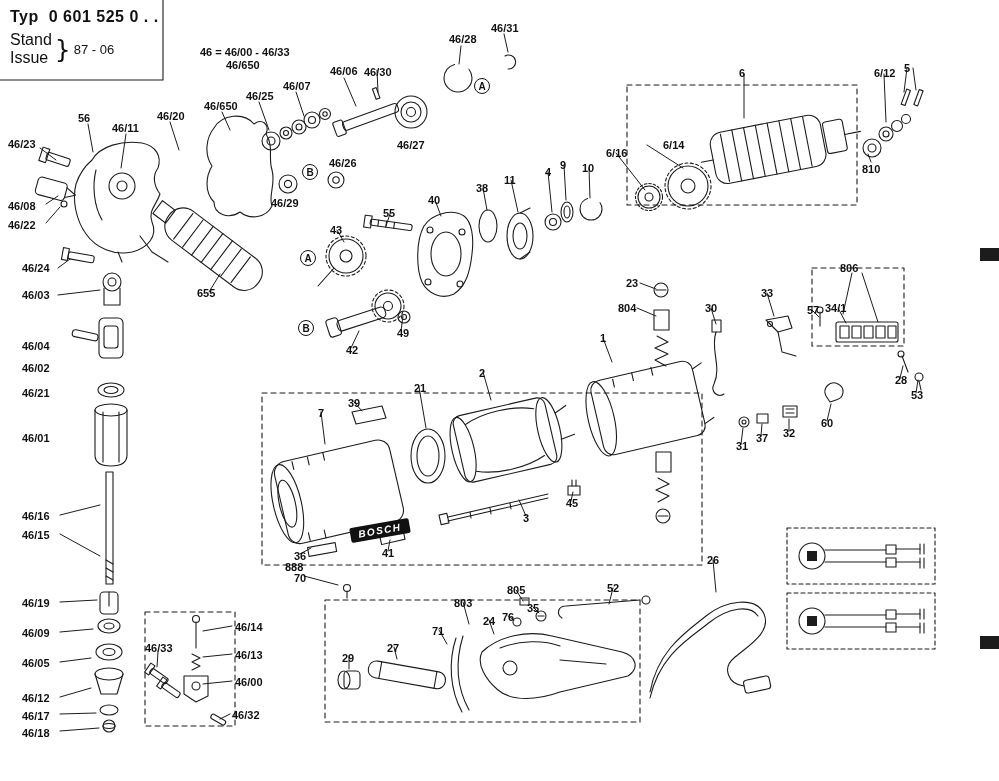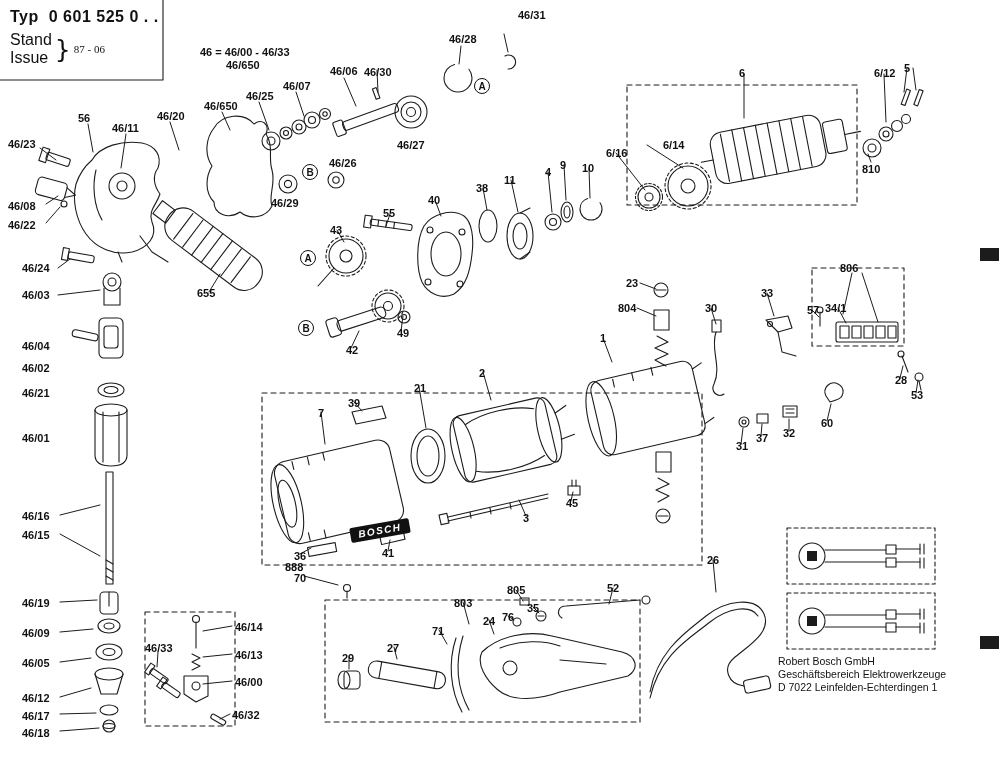--- a/index.html
+++ b/index.html
@@ -11,21 +11,21 @@
   .part-label { position:absolute; font-size:11px; font-weight:700; white-space:nowrap; color:#111; }
   .circle-marker { position:absolute; width:16px; height:16px; border:1.4px solid #111; border-radius:50%;
                    font-size:10px; font-weight:700; display:flex; align-items:center; justify-content:center;
                    transform:translate(-8px,-8px); background:#fff; }
   .title-block { position:absolute; left:10px; top:8px; }
   .typ-line { font-size:16px; font-weight:700; letter-spacing:.5px; }
   .typ-word { margin-right:10px; }
   .issue-line { display:flex; align-items:center; margin-top:5px; }
   .stand-issue { font-size:16px; line-height:1.15; }
   .brace { font-size:25px; font-weight:400; margin:0 3px 0 3px; font-family:"DejaVu Sans", sans-serif; }
-  .issue-value { font-size:11px;font-family:Liberation Serif, serif; }
+  .issue-value { font-size:13px; }
   .bosch-plate { position:absolute; left:350px; top:523px; background:#111; color:#fff; font-weight:700;
                  font-style:italic; font-size:10px; letter-spacing:1.5px; padding:2px 8px;
                  transform:rotate(-10deg); border-radius:2px; }
   .footer-block { position:absolute; left:778px; top:655px; font-size:10.5px; line-height:1.25; }
   .footer-notes { margin-bottom:9px; }
 </style>
 </head>
 <body>
 
 <div class="page">
@@ -506,41 +506,36 @@
         <div>Issue</div>
       </div>
       <div class="brace">}</div>
       <div class="issue-value">87 - 06</div>
     </div>
   </div>
 
   <div class="bosch-plate">BOSCH</div>
 
   <div class="footer-block">
-    <div class="footer-company">
-        <div>Robert Bosch GmbH</div>
-        <div>Geschäftsbereich Elektrowerkzeuge</div>
-        <div>D 7022 Leinfelden-Echterdingen 1</div>
-      </div>
   </div>
 
   <div class="labels-layer">
       <span class="part-label" style="left: 78px; top: 112px;">56</span>
       <span class="part-label" style="left: 8px; top: 138px;">46/23</span>
       <span class="part-label" style="left: 112px; top: 122px;">46/11</span>
       <span class="part-label" style="left: 157px; top: 110px;">46/20</span>
       <span class="part-label" style="left: 200px; top: 46px;">46 = 46/00 - 46/33</span>
       <span class="part-label" style="left: 226px; top: 59px;">46/650</span>
       <span class="part-label" style="left: 204px; top: 100px;">46/650</span>
       <span class="part-label" style="left: 246px; top: 90px;">46/25</span>
       <span class="part-label" style="left: 283px; top: 80px;">46/07</span>
       <span class="part-label" style="left: 330px; top: 65px;">46/06</span>
       <span class="part-label" style="left: 364px; top: 58px; margin-top: 8px;">46/30</span>
       <span class="part-label" style="left: 449px; top: 33px;">46/28</span>
-      <span class="part-label" style="left: 491px; top: 9px; margin-left: 27px;">46/31</span>
+      <span class="part-label" style="left: 491px; top: 22px;">46/31</span>
       <span class="part-label" style="left: 8px; top: 200px;">46/08</span>
       <span class="part-label" style="left: 8px; top: 219px;">46/22</span>
       <span class="part-label" style="left: 397px; top: 139px;">46/27</span>
       <span class="part-label" style="left: 329px; top: 157px;">46/26</span>
       <span class="part-label" style="left: 271px; top: 197px;">46/29</span>
       <span class="part-label" style="left: 22px; top: 262px;">46/24</span>
       <span class="part-label" style="left: 22px; top: 289px;">46/03</span>
       <span class="part-label" style="left: 197px; top: 287px;">655</span>
       <span class="part-label" style="left: 383px; top: 207px;">55</span>
       <span class="part-label" style="left: 330px; top: 224px;">43</span>

